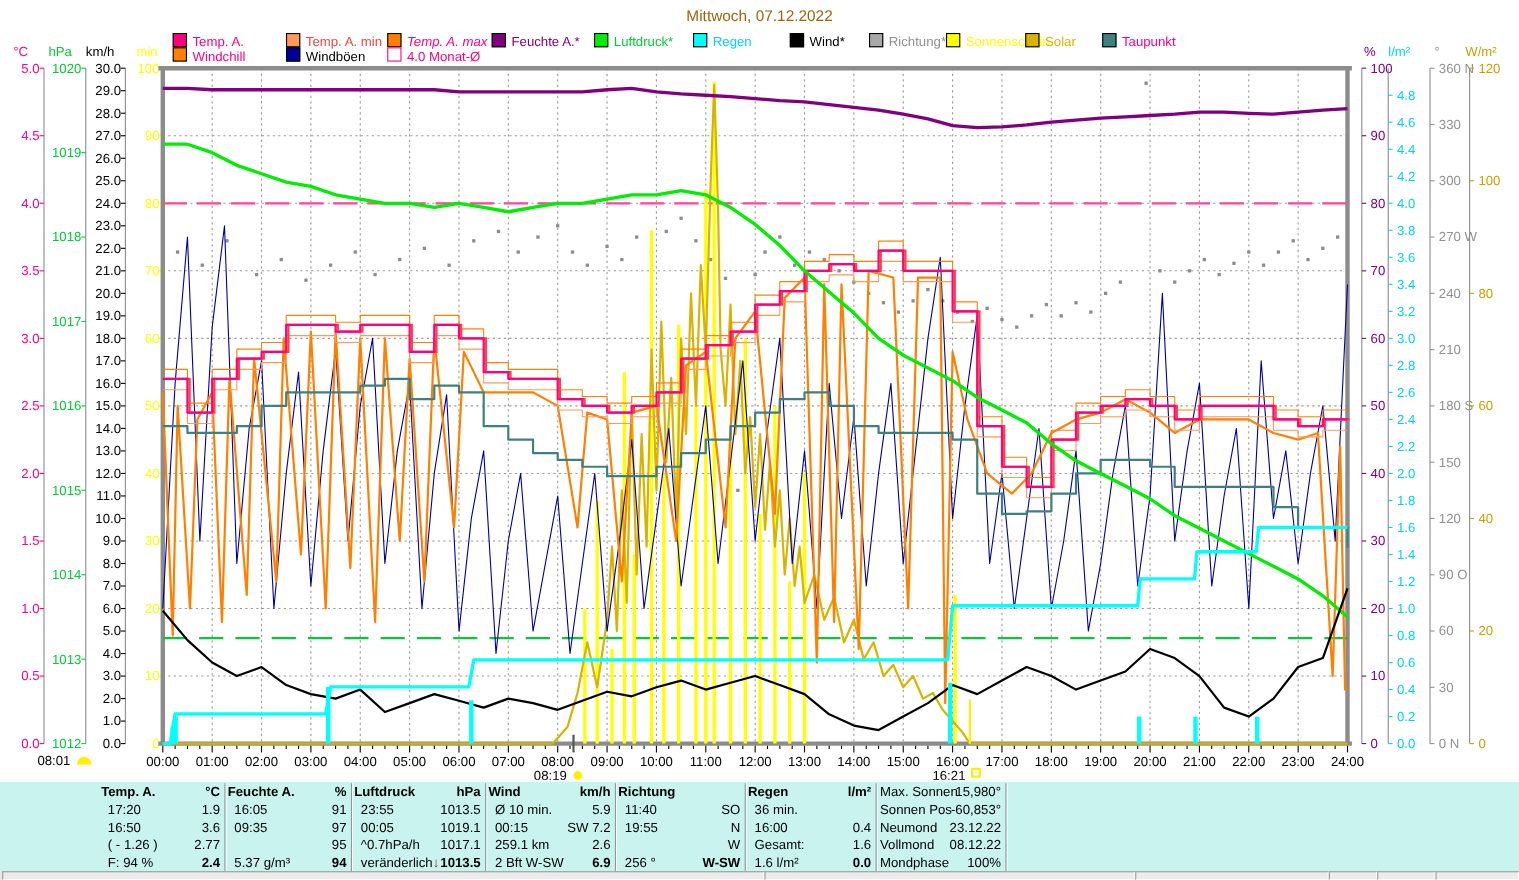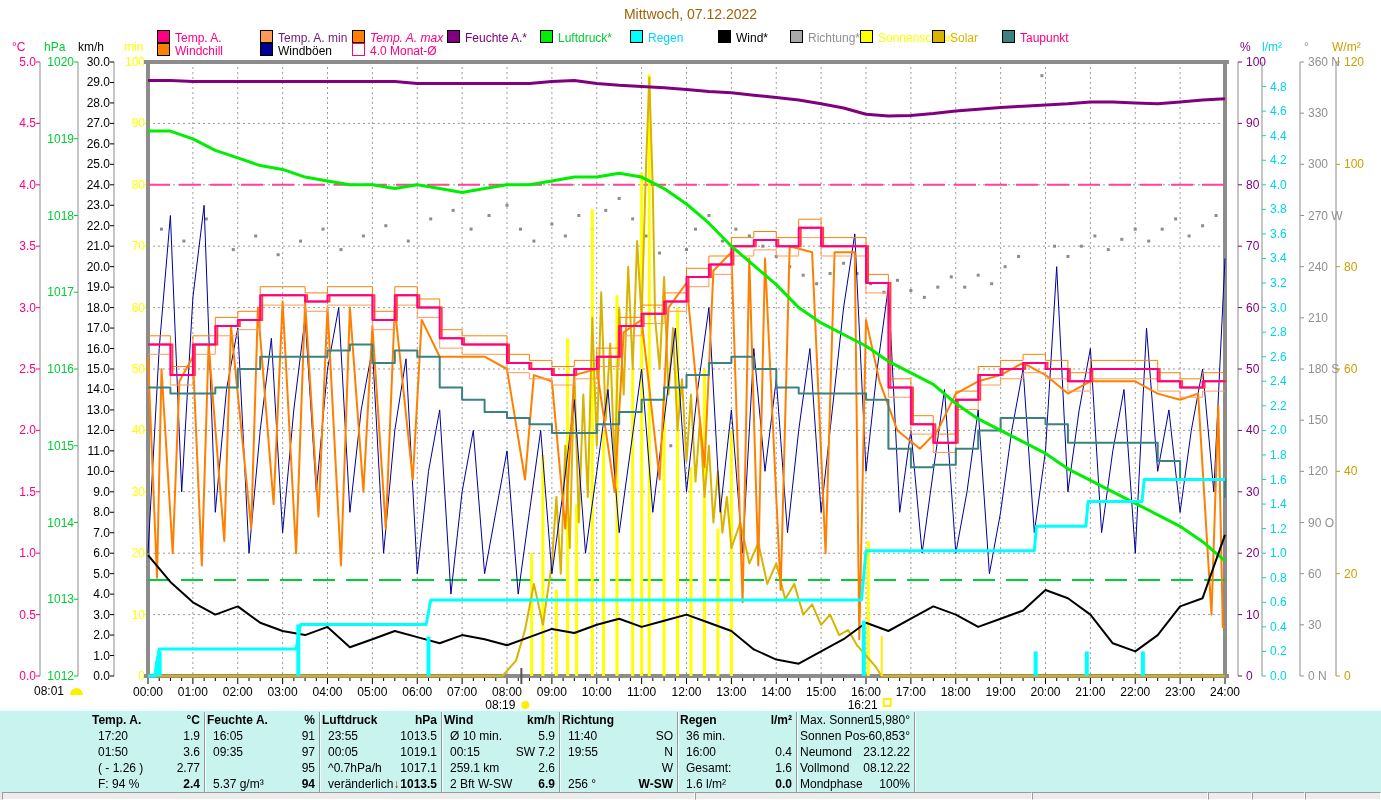--- a/index.html
+++ b/index.html
@@ -23,21 +23,21 @@
   .statusbar{position:absolute;left:0;top:792px;width:1381px;height:8px;background:#e8e8e8;}
   .statusbar .seg{position:absolute;top:0;height:6px;border:1px solid;border-color:#9a9a9a #ffffff #ffffff #9a9a9a;background:#ececec;}
 </style>
 </head>
 <body>
 
 <div class="figure">
   <div class="title">Mittwoch, 07.12.2022</div>
   <div id="legend">
       <div class="legend-item" style="left: 157px; top: 30px;"><span class="sw" style="background: rgb(255, 0, 128);"></span><span style="color: rgb(255, 0, 128);">Temp. A.</span></div>
-      <div class="legend-item" style="left: 260px; top: 30px;"><span class="sw" style="background: rgb(255, 153, 85);"></span><span style="color: #701a75; margin-top: 42px;">Temp. A. min</span></div>
+      <div class="legend-item" style="left: 260px; top: 30px;"><span class="sw" style="background: rgb(255, 153, 85);"></span><span style="color: #ef4444; margin-top: 42px;">Temp. A. min</span></div>
       <div class="legend-item" style="left: 352px; top: 30px;"><span class="sw" style="background: rgb(255, 128, 0);"></span><span style="color: rgb(255, 0, 128); font-style: italic;">Temp. A. max</span></div>
       <div class="legend-item" style="left: 447px; top: 30px;"><span class="sw" style="background: rgb(128, 0, 128);"></span><span style="color: rgb(128, 0, 128);">Feuchte A.*</span></div>
       <div class="legend-item" style="left: 540px; top: 30px;"><span class="sw" style="background: rgb(0, 238, 0);"></span><span style="color: rgb(0, 204, 51);">Luftdruck*</span></div>
       <div class="legend-item" style="left: 630px; top: 30px;"><span class="sw" style="background: rgb(0, 255, 255);"></span><span style="color: rgb(0, 213, 255);">Regen</span></div>
       <div class="legend-item" style="left: 718px; top: 30px;"><span class="sw" style="background: rgb(0, 0, 0);"></span><span style="color: rgb(0, 0, 0);">Wind*</span></div>
       <div class="legend-item" style="left: 790px; top: 30px;"><span class="sw" style="background: rgb(168, 168, 168);"></span><span style="color: rgb(144, 144, 144);">Richtung*</span></div>
       <div class="legend-item" style="left: 860px; top: 30px;"><span class="sw" style="background: rgb(255, 255, 0);"></span><span style="color: rgb(255, 255, 0);">Sonnenschein</span></div>
       <div class="legend-item" style="left: 932px; top: 30px;"><span class="sw" style="background: rgb(216, 180, 0);"></span><span style="color: rgb(216, 180, 0);">Solar</span></div>
       <div class="legend-item" style="left: 1002px; top: 30px;"><span class="sw" style="background: rgb(61, 128, 128);"></span><span style="color: rgb(255, 0, 128);">Taupunkt</span></div>
       <div class="legend-item" style="left: 157px; top: 43px;"><span class="sw" style="background: rgb(255, 128, 0);"></span><span style="color: rgb(255, 0, 128);">Windchill</span></div>
@@ -576,21 +576,21 @@
   <div class="sunrise-note">
     <span>08:01</span><span class="ic"></span>
   </div>
   <div class="info" id="info-table">
       <div class="col" style="left: 92px; width: 110px;">
         <span class="vr"></span>
         <div class="cell b" style="top: 1px; left: 0px;">Temp. A.</div>
         <div class="cell b" style="top: 1px; right: 2px;">°C</div>
         <div class="cell" style="top: 17px; left: 6px;">17:20</div>
         <div class="cell" style="top: 17px; right: 2px;">1.9</div>
-        <div class="cell" style="top: 33px; left: 6px;">01:50</div>
+        <div class="cell" style="top: 33px; left: 6px;">16:50</div>
         <div class="cell" style="top: 33px; right: 2px;">3.6</div>
         <div class="cell" style="top: 49px; left: 6px;">( - 1.26 )</div>
         <div class="cell" style="top: 49px; right: 2px;">2.77</div>
         <div class="cell" style="top: 65px; left: 6px;">F: 94 %</div>
         <div class="cell b" style="top: 65px; right: 2px;">2.4</div>
       </div>
       <div class="col" style="left: 207px; width: 110px;">
         <span class="vr"></span>
         <div class="cell b" style="top: 1px; left: 0px;">Feuchte A.</div>
         <div class="cell b" style="top: 1px; right: 2px;">%</div>

